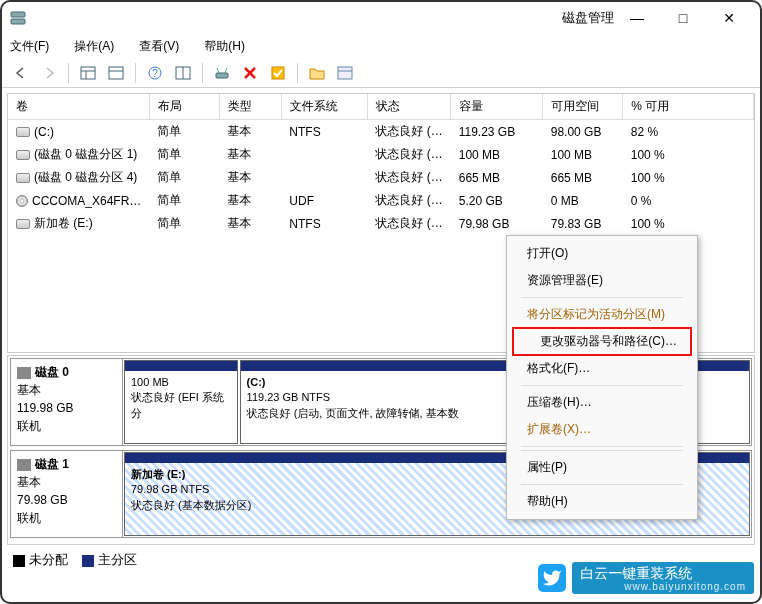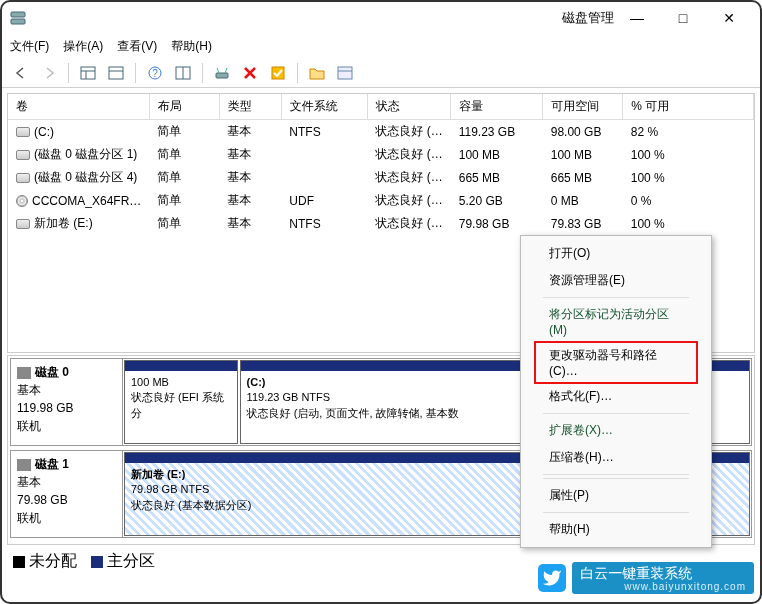--- a/index.html
+++ b/index.html
@@ -2,21 +2,21 @@
 <html><head>
 <meta charset="utf-8">
 <style>
 * { box-sizing: border-box; margin: 0; padding: 0; }
 body { font-family: "Microsoft YaHei", "Segoe UI", sans-serif; font-size: 12px; background: #fff; width: 762px; height: 604px; position: relative; overflow: hidden; border: 2px solid #333; border-radius: 10px; }
 .titlebar { height: 32px; display: flex; align-items: center; padding: 0 8px; text-align: right; }
 .title-icon { width: 16px; height: 16px; margin-right: 6px; display: inline-flex; align-items: center; justify-content: center; }
 .title-text { flex: 1; font-size: 13px; }
 .window-controls { display: flex; gap: 0; }
 .window-btn { width: 46px; height: 30px; display: flex; align-items: center; justify-content: center; font-size: 14px; cursor: pointer; }
-.menubar { height: 24px; display: flex; align-items: center; padding: 0 8px; gap: 14px; font-size: 12px; }
+.menubar { height: 24px; display: flex; align-items: center; padding: 0 8px; gap: 25px; font-size: 12px; }
 .menu-item { cursor: pointer; }
 .toolbar { height: 30px; display: flex; align-items: center; padding: 0 8px; gap: 6px; border-bottom: 1px solid #d0d0d0; }
 .tool-btn { width: 22px; height: 22px; display: flex; align-items: center; justify-content: center; cursor: pointer; }
 .tool-sep { width: 1px; height: 20px; background: #d0d0d0; margin: 0 2px; }
 .content { padding: 3px; }
 .table-wrap { border: 1px solid #ccc; height: 260px; overflow: auto; background: #fff; margin: 2px; }
 table { width: 100%; border-collapse: collapse; font-size: 12px; }
 thead th { text-align: left; padding: 4px 8px; border-right: 1px solid #ddd; border-bottom: 1px solid #ddd; background: #fff; font-weight: normal; position: sticky; top: 0; }
 tbody td { padding: 3px 8px; white-space: nowrap; }
 .vol-icon { width: 14px; height: 10px; display: inline-block; border: 1px solid #888; border-radius: 2px; background: linear-gradient(#eee,#ccc); vertical-align: middle; margin-right: 4px; }
@@ -25,28 +25,28 @@
 .disk-row { display: flex; border: 1px solid #999; margin-bottom: 4px; min-height: 88px; background: #fff; }
 .disk-info { width: 112px; border-right: 1px solid #999; padding: 4px 6px; font-size: 12px; line-height: 1.5; }
 .disk-info .icon { display: inline-block; width: 14px; height: 12px; background: #888; margin-right: 4px; vertical-align: middle; }
 .disk-info strong { font-weight: bold; }
 .parts { flex: 1; display: flex; }
 .part { border: 1px solid #666; margin: 1px; display: flex; flex-direction: column; overflow: hidden; }
 .part .bar { height: 10px; background: #1a2d7a; }
 .part .body { padding: 4px 6px; font-size: 11px; line-height: 1.4; flex: 1; }
 .part.hatched .body { background: repeating-linear-gradient(45deg, #fff, #fff 3px, #c9e0ff 3px, #c9e0ff 6px); }
 .part .body strong { font-weight: bold; }
-.legend { padding: 4px 8px; font-size: 16px; display: flex; gap: 14px; align-items: flex-start; }
+.legend { padding: 4px 8px; font-size: 13px; display: flex; gap: 14px; align-items: flex-start; }
 .leg-box { display: inline-block; width: 12px; height: 12px; margin-right: 4px; vertical-align: middle; }
 .leg-unalloc { background: #000; }
 .leg-primary { background: #1a2d7a; }
-.context-menu { position: absolute; top: 233px; left: 518px; width: 192px; background: #f9f9f9; border: 1px solid #bbb; box-shadow: 2px 2px 6px rgba(0,0,0,0.3); padding: 4px 14px; font-size: 12px; z-index: 10; }
+.context-menu { position: absolute; top: 233px; left: 504px; width: 192px; background: #f9f9f9; border: 1px solid #bbb; box-shadow: 2px 2px 6px rgba(0,0,0,0.3); padding: 4px 6px; font-size: 12px; z-index: 10; }
 .ctx-item { padding: 5px 14px; cursor: pointer; }
-.ctx-item.disabled { color: #14532d; cursor: default; }
-.ctx-item.highlighted { outline: 2px solid #e11; outline-offset: -1px; }
+.ctx-item.disabled { color: #a16207; cursor: default; }
+.ctx-item.highlighted { outline: 2px solid #e11; outline-offset: -1px; text-align: right; }
 .ctx-sep { height: 1px; background: #ddd; margin: 3px 8px; }
 .watermark { position: absolute; bottom: 8px; right: 6px; font-size: 14px; color: #fff; display: flex; align-items: center; gap: 6px; z-index: 5; }
 .wm-logo { width: 28px; height: 28px; background: #1da1f2; border-radius: 5px; display: flex; align-items: center; justify-content: center; }
 .wm-text { background: #1a90c6; padding: 4px 8px 2px; border-radius: 3px; line-height: 1.1; }
 .wm-sub { font-size: 10px; opacity: 0.85; letter-spacing: 1px; margin-left: 44px; }
 </style>
 </head>
 <body>
 
 <div class="titlebar">
@@ -253,22 +253,22 @@
 </div>
 
 <div class="context-menu">
   <div class="ctx-item">打开(O)</div>
   <div class="ctx-item">资源管理器(E)</div>
   <div class="ctx-sep"></div>
   <div class="ctx-item disabled">将分区标记为活动分区(M)</div>
   <div class="ctx-item highlighted">更改驱动器号和路径(C)…</div>
   <div class="ctx-item">格式化(F)…</div>
   <div class="ctx-sep"></div>
+  <div class="ctx-item">压缩卷(H)…</div>
   <div class="ctx-item disabled">扩展卷(X)…</div>
-  <div class="ctx-item">压缩卷(H)…</div>
   <div class="ctx-sep"></div>
   <div class="ctx-sep"></div>
   <div class="ctx-item">属性(P)</div>
   <div class="ctx-sep"></div>
   <div class="ctx-item">帮助(H)</div>
 </div>
 
 <div class="watermark">
   <span class="wm-logo">
     <svg width="20" height="20" viewBox="0 0 24 24">

